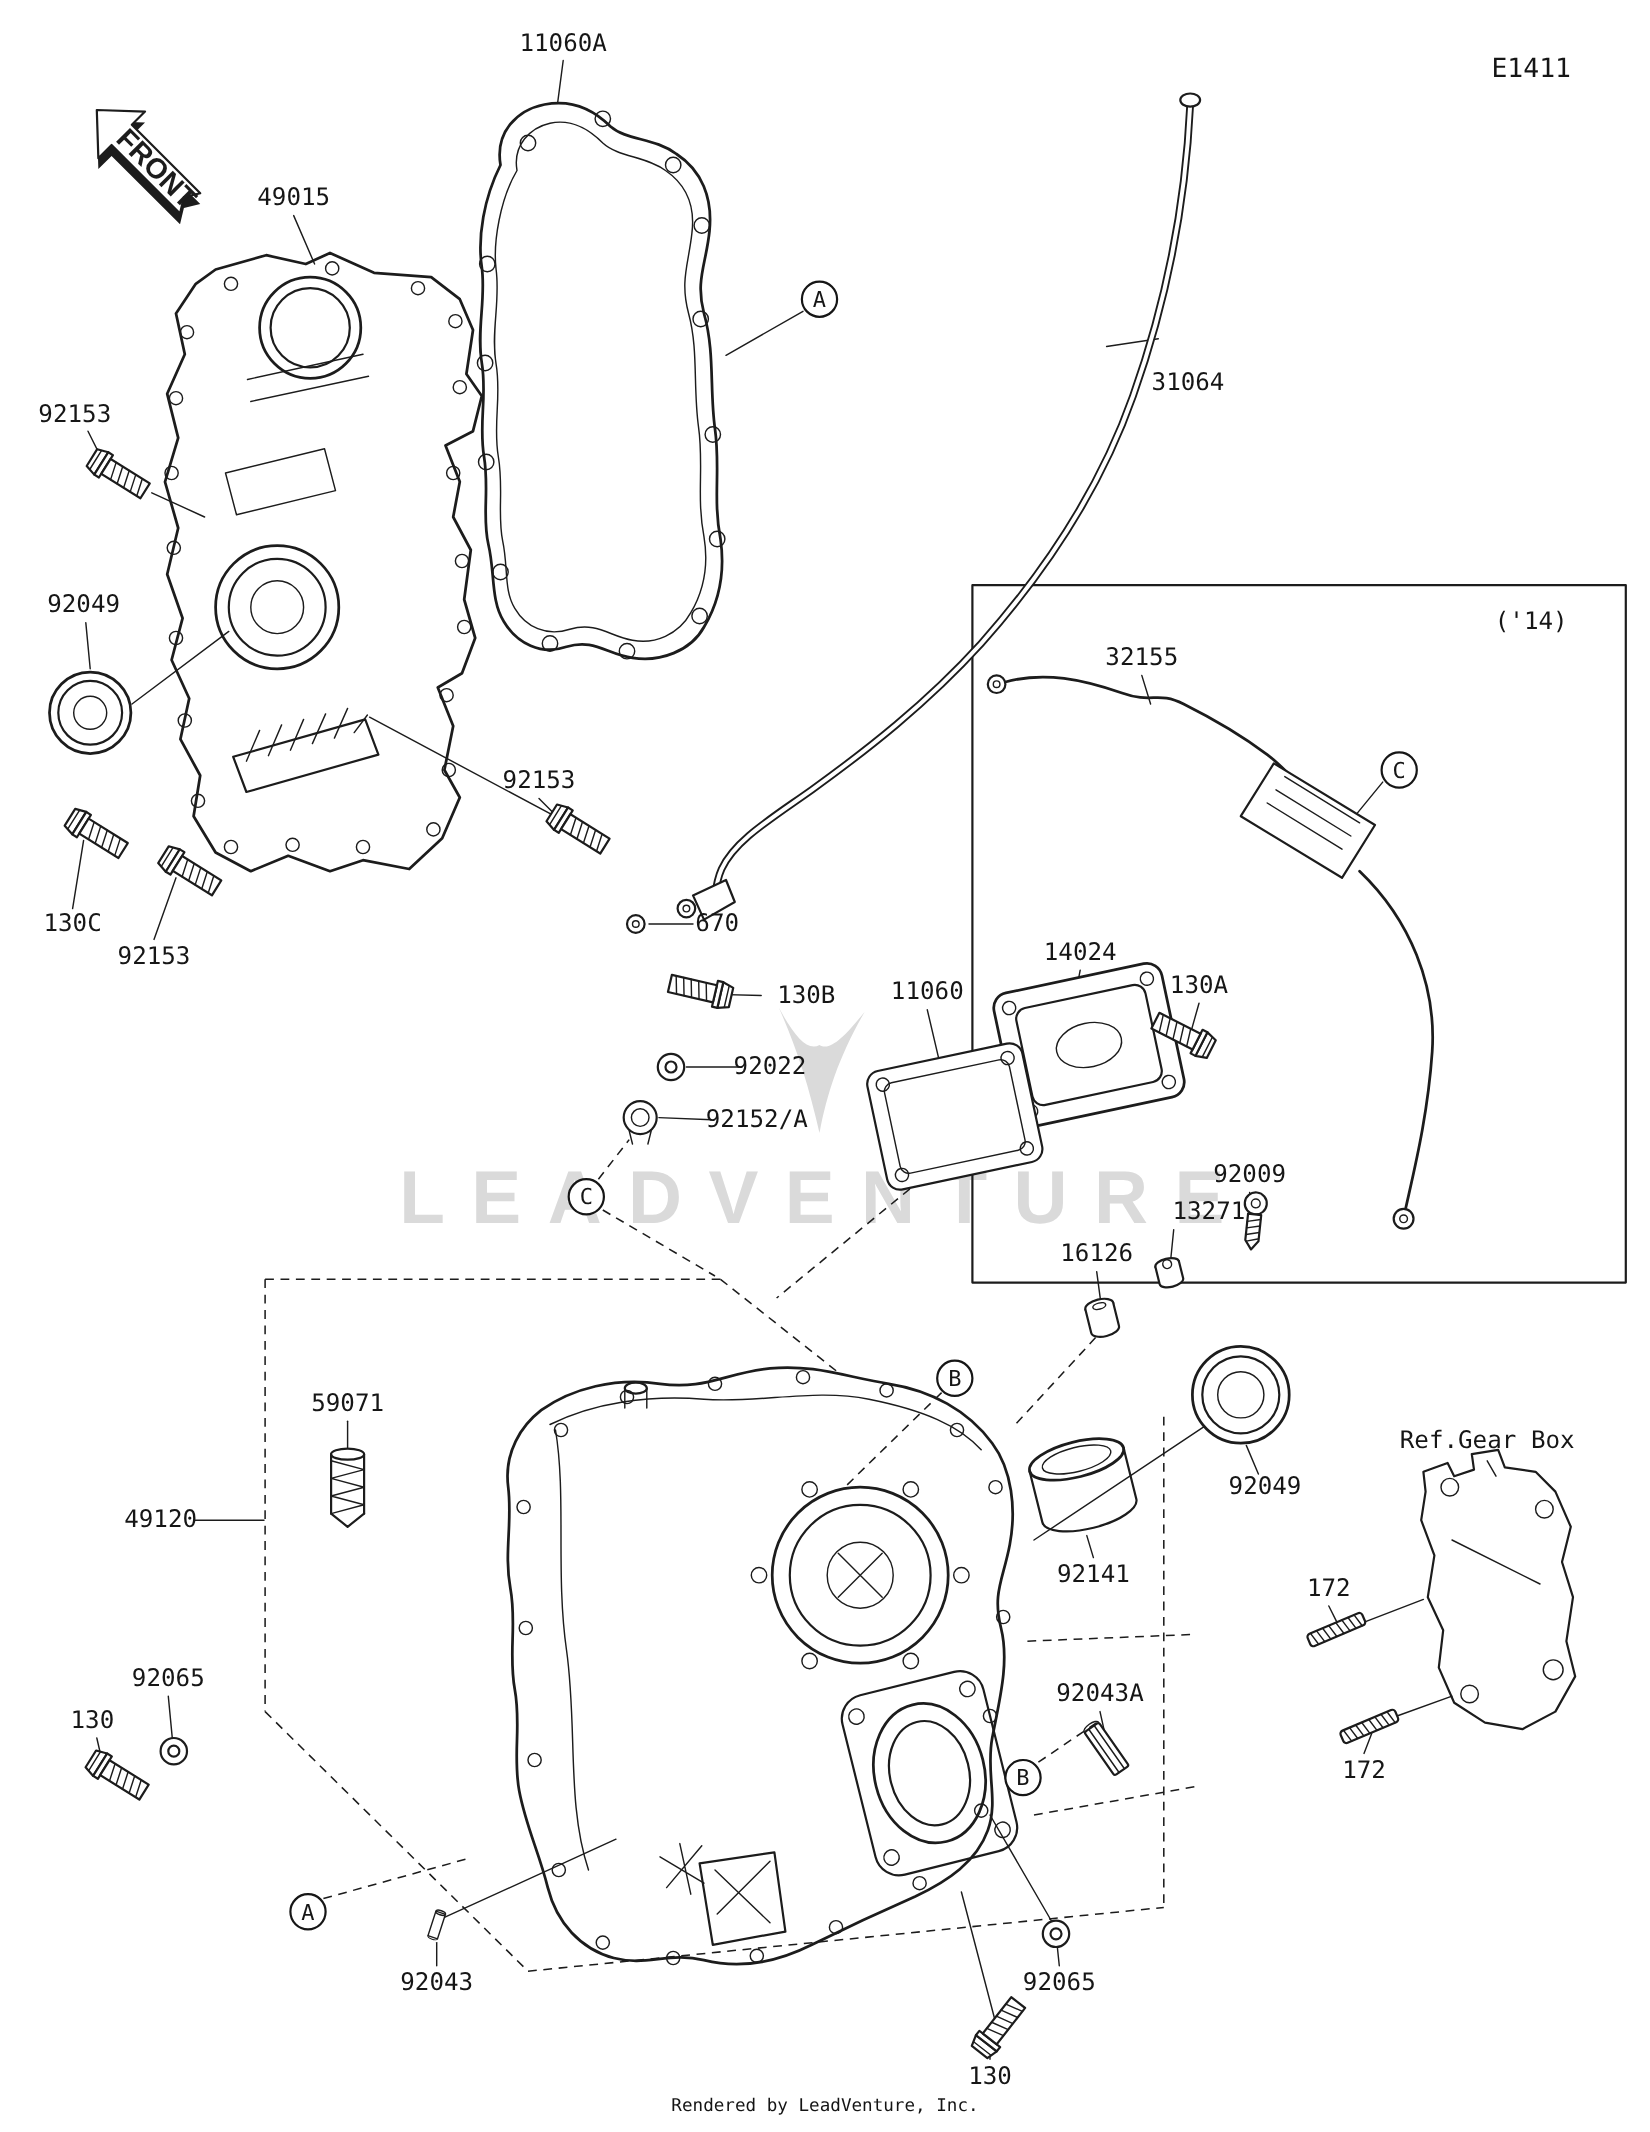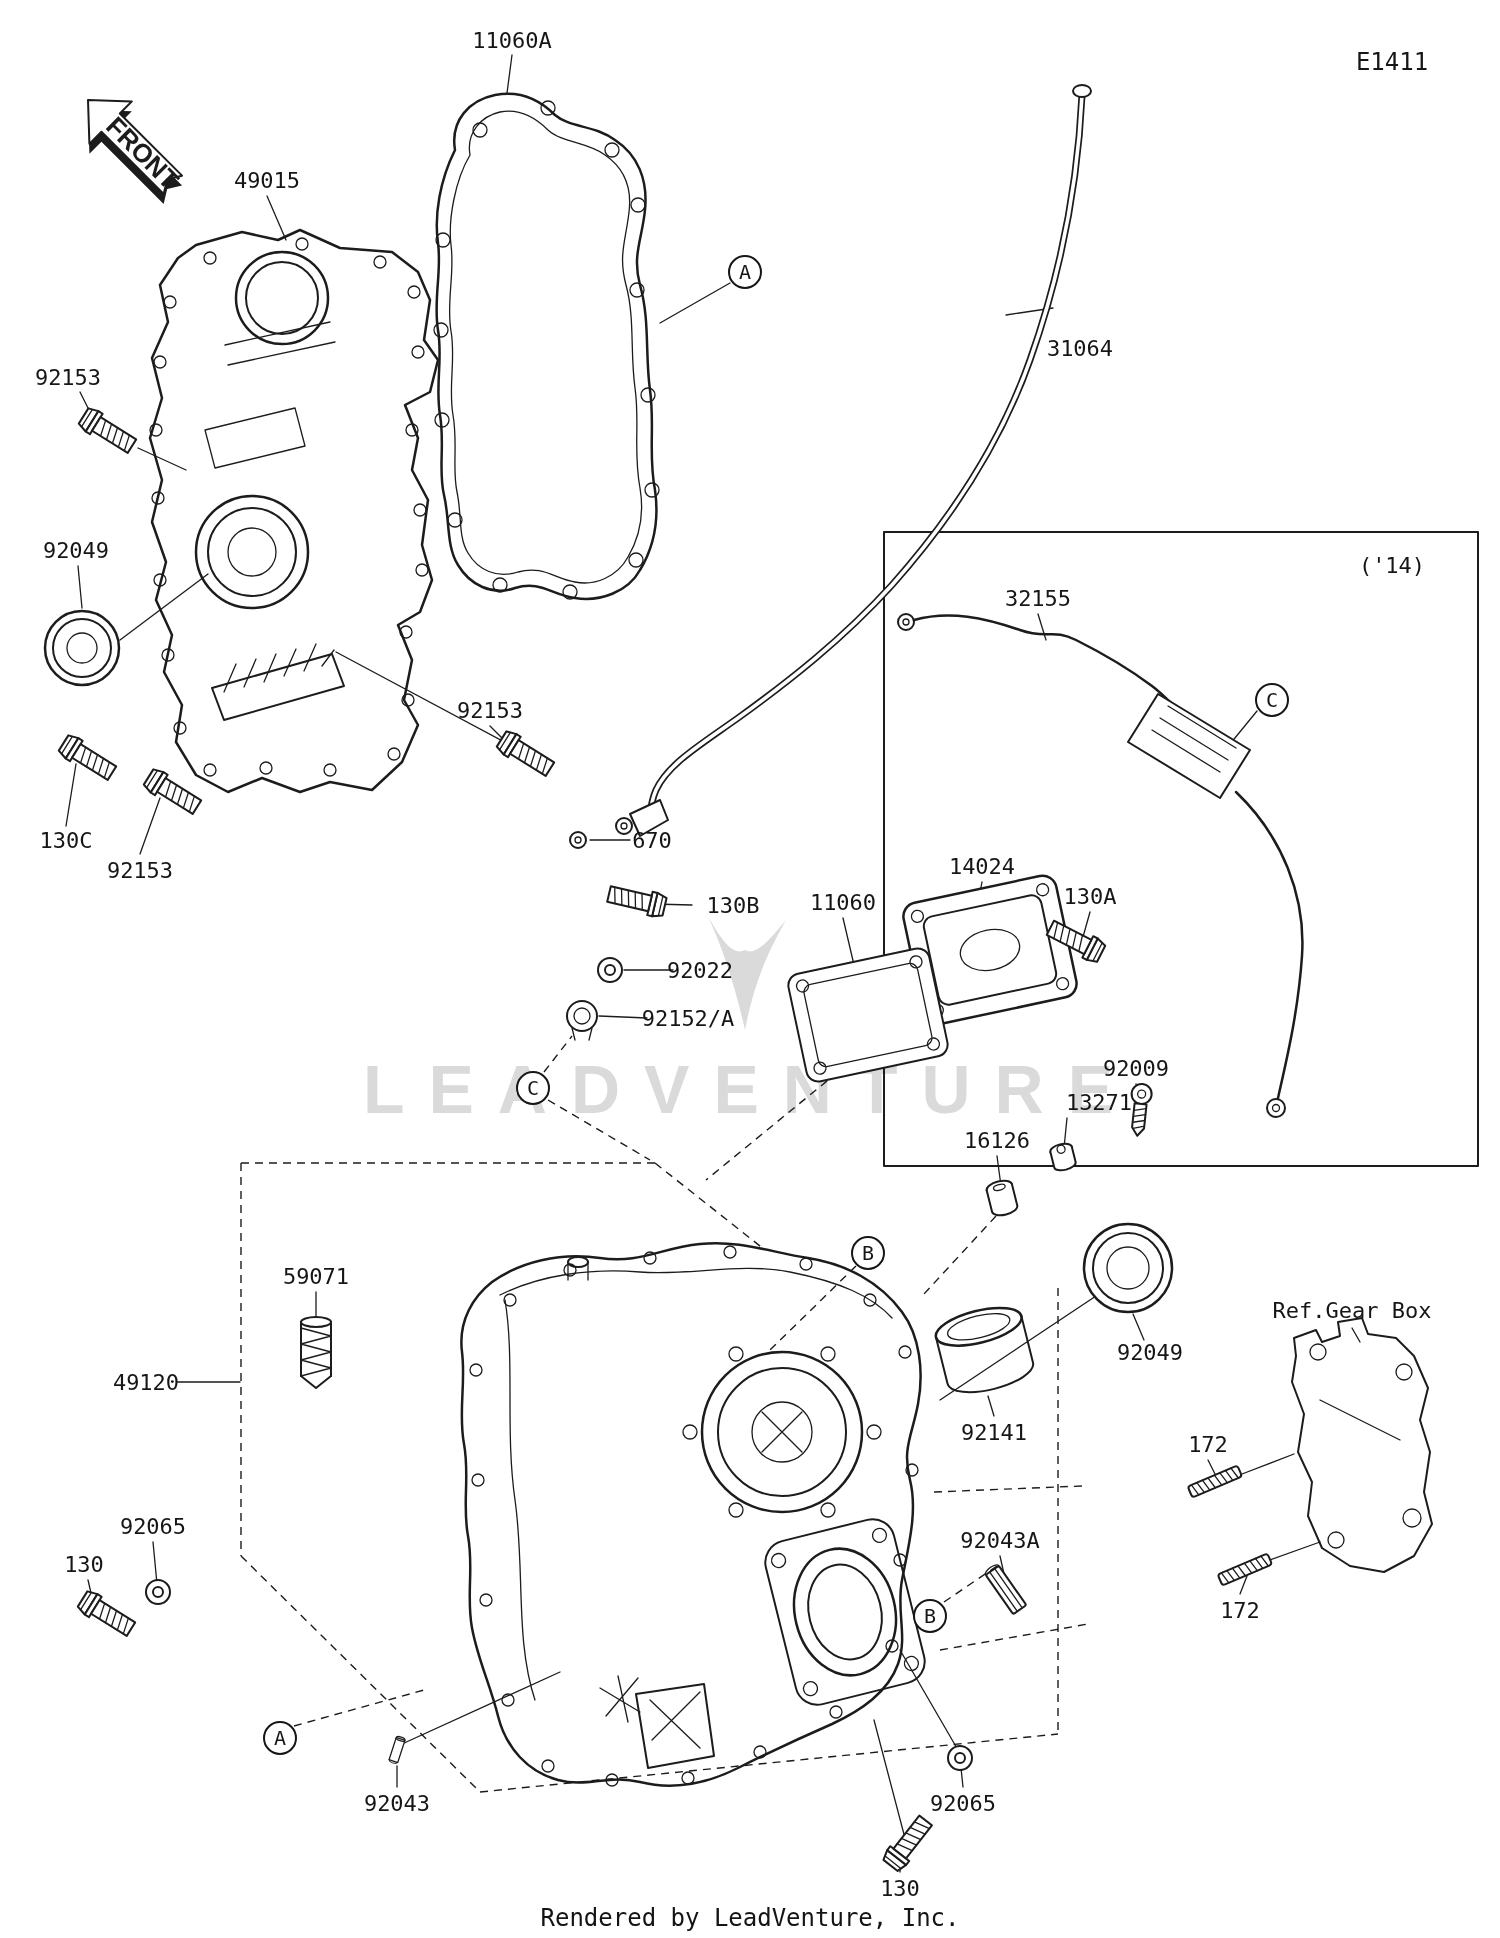--- a/index.html
+++ b/index.html
@@ -18,21 +18,21 @@
   #label-layer { position: absolute; inset: 0; z-index: 3; pointer-events: none; }
   .part-label { position: absolute; transform: translate(-50%,-50%); font-size: 22px;
                 color: #161616; white-space: nowrap; }
   .callout-circle { position: absolute; transform: translate(-50%,-50%); width: 34px; height: 34px;
                     border: 2px solid #161616; border-radius: 50%; background: #fff;
                     display: flex; align-items: center; justify-content: center;
                     font-size: 20px; color: #161616; }
   .code { position: absolute; left: 1392px; top: 62px; transform: translate(-50%,-50%);
           font-size: 24px; color: #161616; z-index: 3; }
   .footer { position: absolute; left: 0; top: 1904px; width: 100%; text-align: center;
-            font-size: 24px; color: #141414; z-index: 3; }
+            font-size: 16px; color: #141414; z-index: 3; }
 
   
   .ln   { fill: none; stroke: #1c1c1c; stroke-width: 2; stroke-linejoin: round; stroke-linecap: round; }
   .t25  { stroke-width: 2.5; }
   .thin { stroke-width: 1.3; }
   .dash { fill: none; stroke: #1c1c1c; stroke-width: 1.4; stroke-dasharray: 8 6; }
   .wfill{ fill: #ffffff; }
   .front-text { font-family: "Liberation Sans", sans-serif; font-weight: 700; font-size: 26px; fill: #1c1c1c; }
 </style>
 </head>

